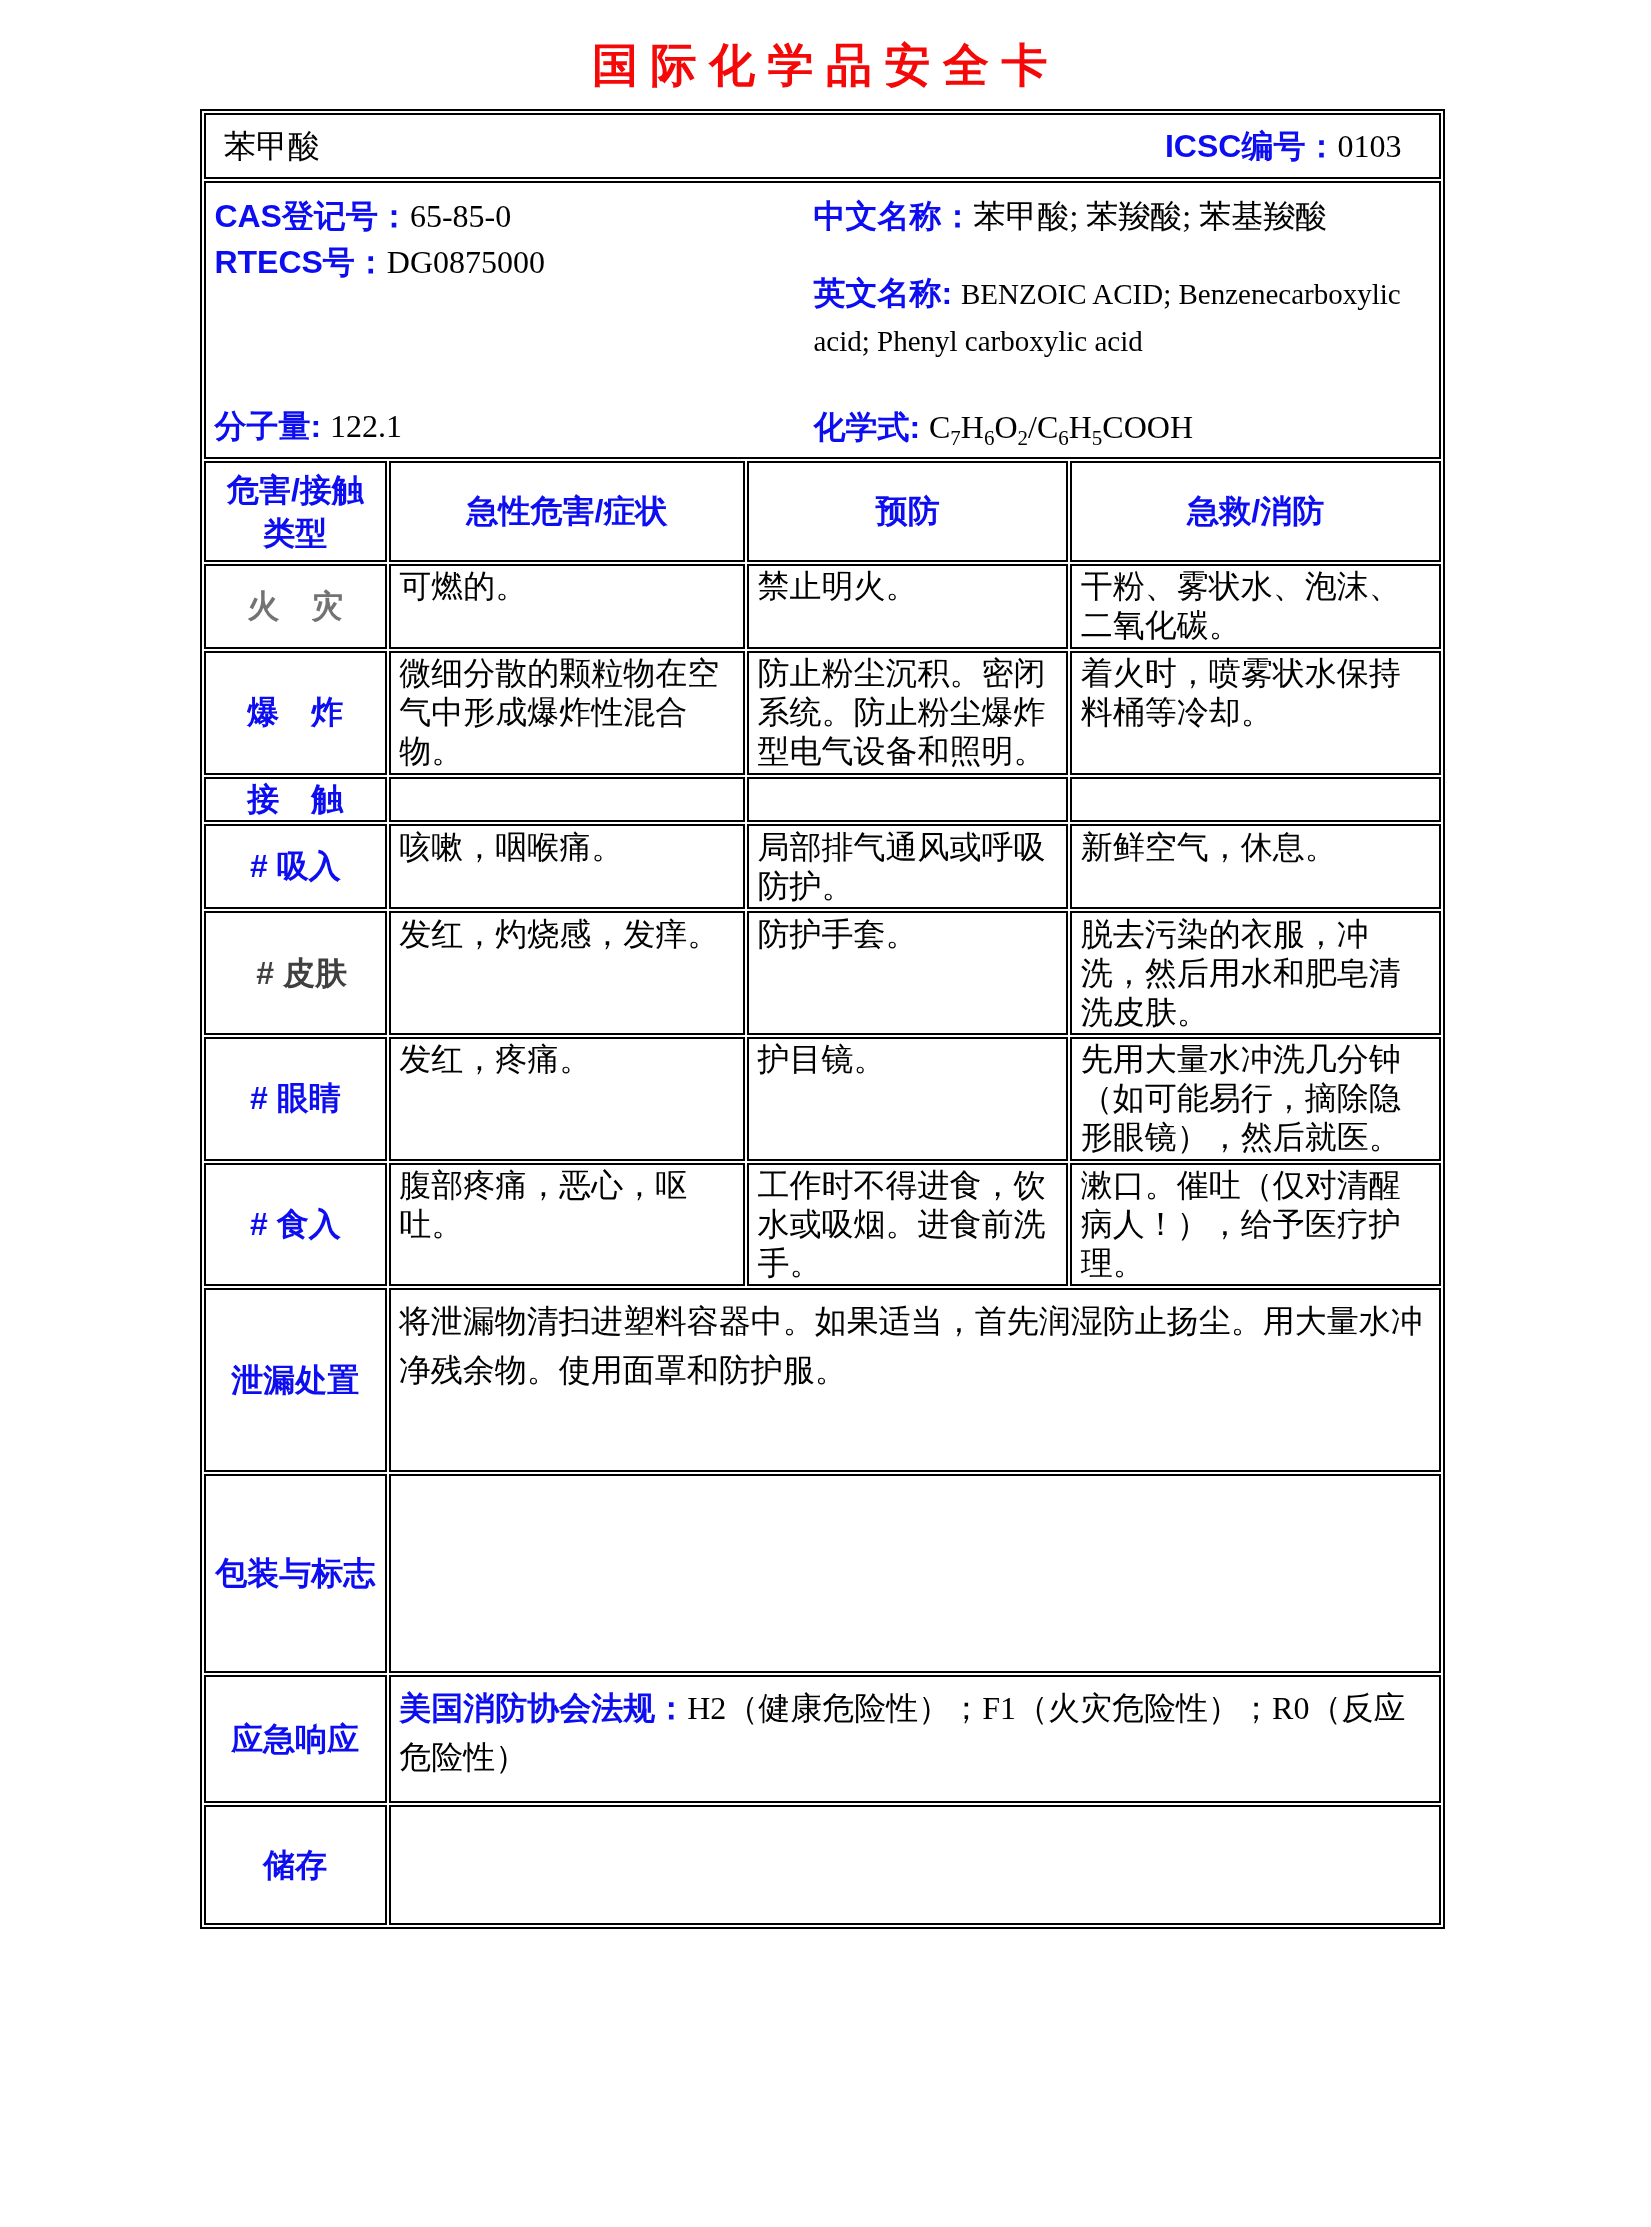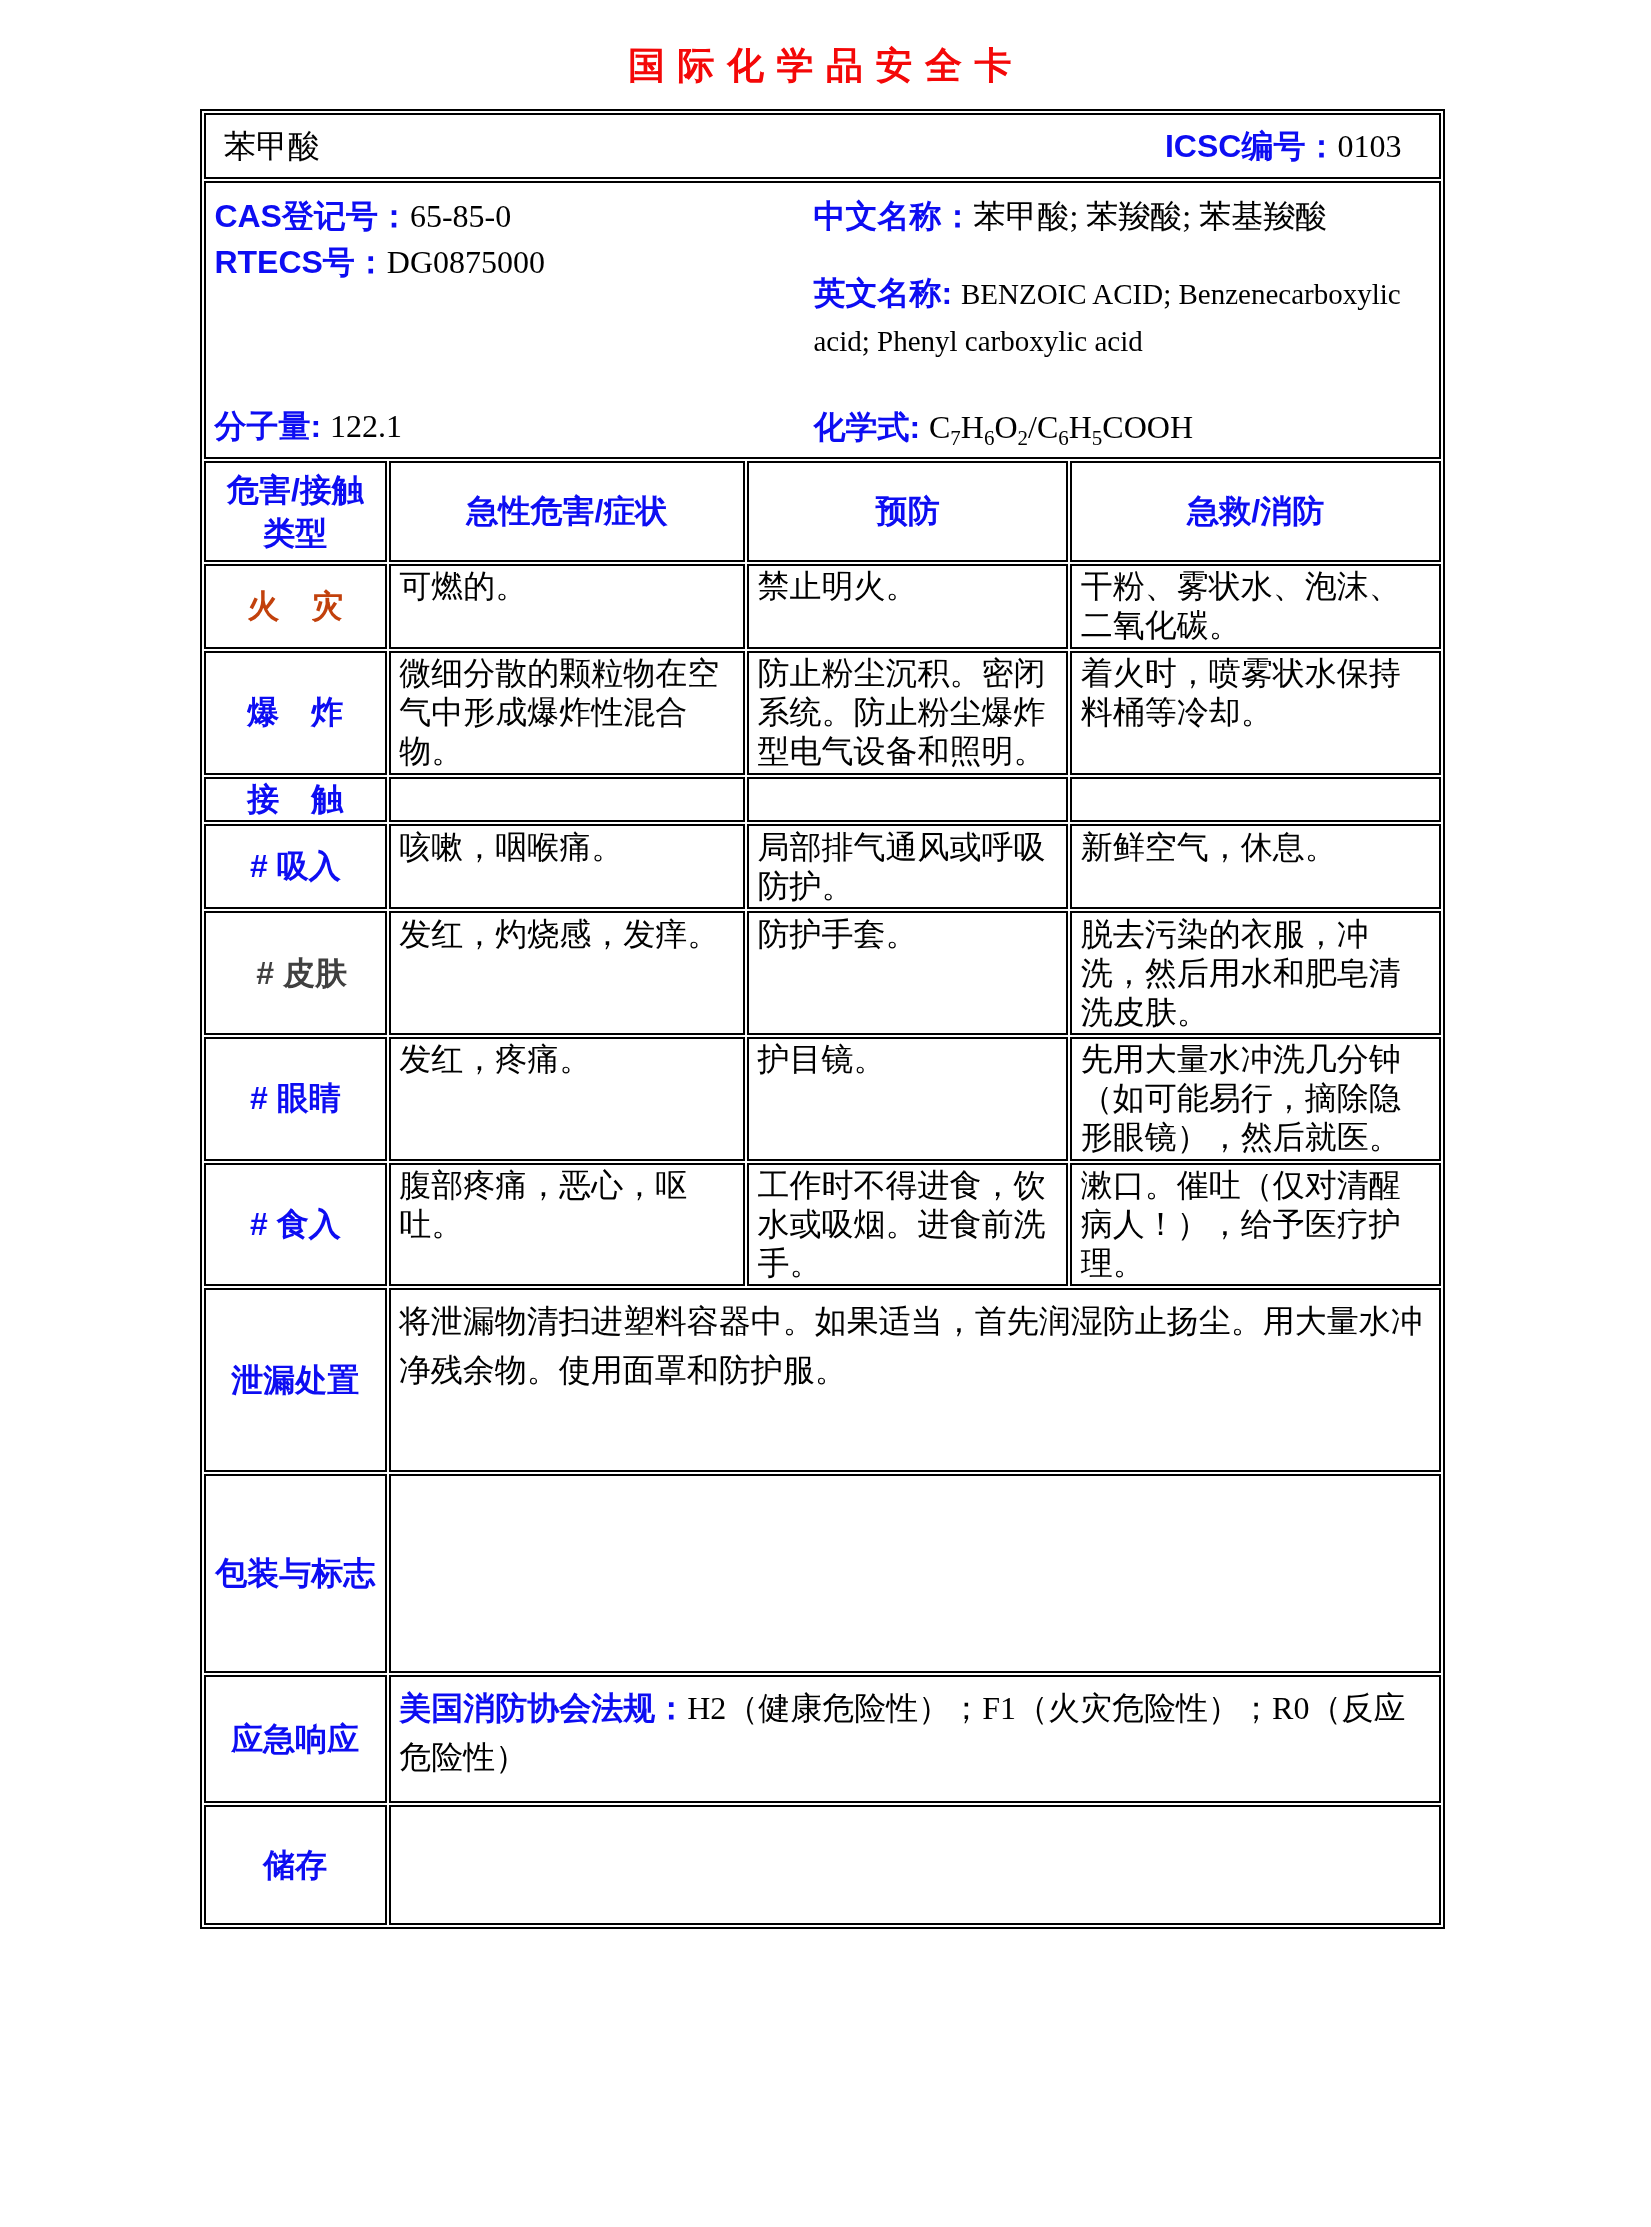--- a/index.html
+++ b/index.html
@@ -2,21 +2,21 @@
 <html style="font-size:11px"><head>
 <meta charset="utf-8">
 <style>
   html,body{margin:0;padding:0;}
   body{
     width:1652px;height:2227px;background:#ffffff;position:relative;
     font-family:"Liberation Serif","DejaVu Serif",serif;color:#000;
   }
   .page-title{
     margin:33px 0 0 0;text-align:center;
-    font-size:37px;line-height:65px;font-weight:bold;letter-spacing:12.5px;
+    font-size:46px;line-height:65px;font-weight:bold;letter-spacing:12.5px;
     font-family:"DejaVu Serif","Liberation Serif",serif;
   }
   table.icsc{
     margin:11px 0 0 200px;width:1245px;table-layout:fixed;
     border-collapse:separate;border-spacing:2.8px;border:2.1px solid #000;
     background:#fff;
   }
   td{
     border:2.1px solid #000;box-sizing:border-box;vertical-align:top;
     font-size:32px;line-height:39px;padding:1.4px 8.4px;overflow:hidden;
@@ -107,21 +107,21 @@
 
   <tr class="r-hdr">
     <td style="color: rgb(13, 13, 242);">危害/接触
 类型</td>
     <td style="color: rgb(13, 13, 242);">急性危害/症状</td>
     <td style="color: rgb(13, 13, 242);">预防</td>
     <td style="color: rgb(13, 13, 242);">急救/消防</td>
   </tr>
 
   <tr class="r0">
-    <td class="lbl" style="color: #c2410c; margin-top: 46px;">火　灾</td>
+    <td class="lbl" style="color: #737373; margin-top: 46px;">火　灾</td>
     <td>可燃的。</td>
     <td>禁止明火。</td>
     <td>干粉、雾状水、泡沫、二氧化碳。</td>
   </tr>
 
   <tr class="r1">
     <td class="lbl" style="color: rgb(13, 13, 242);">爆　炸</td>
     <td>微细分散的颗粒物在空气中形成爆炸性混合物。</td>
     <td>防止粉尘沉积。密闭系统。防止粉尘爆炸型电气设备和照明。</td>
     <td>着火时，喷雾状水保持料桶等冷却。</td>

